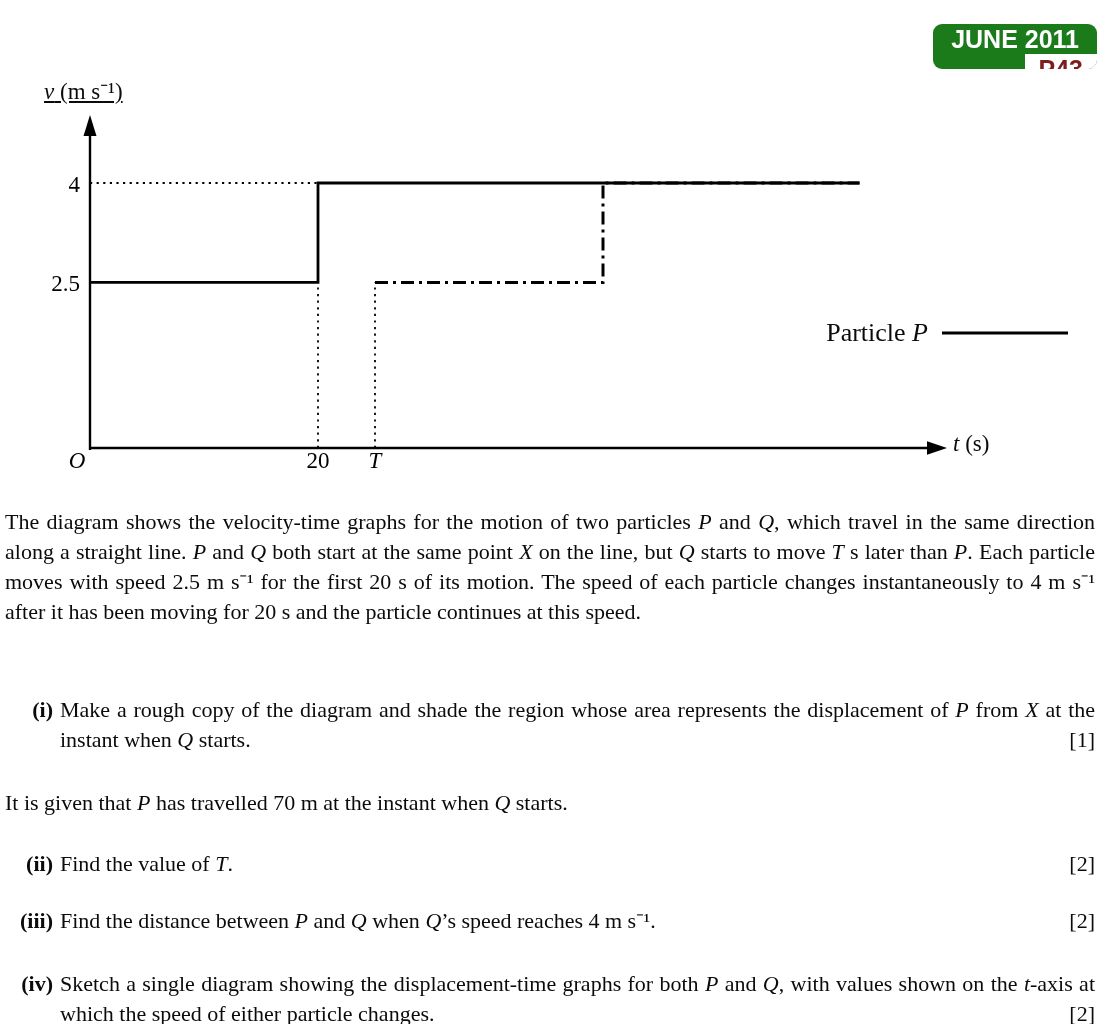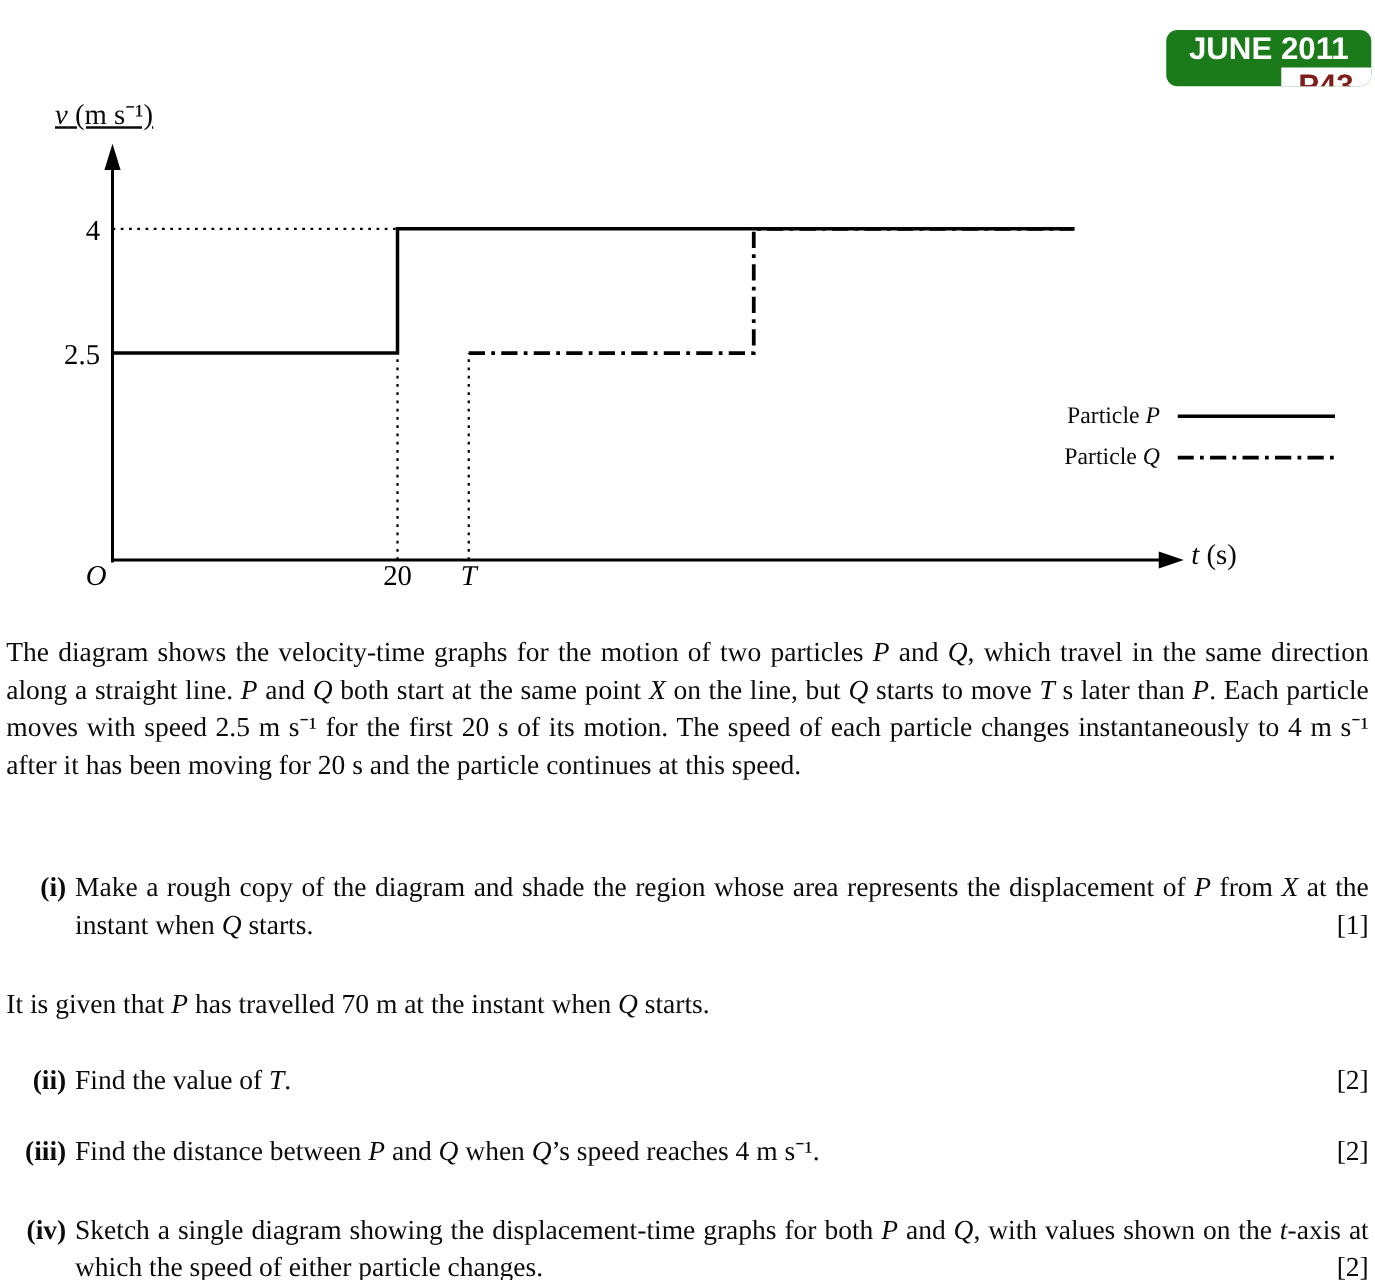--- a/index.html
+++ b/index.html
@@ -38,21 +38,21 @@
   .s-dashdot{ fill:none; stroke:#000; stroke-width:3; stroke-dasharray:13 5 3 5; }
   .g-dot{ stroke:#000; stroke-width:1.8; stroke-dasharray:2.2 4.4; fill:none; }
   text.tick{ font-family:"Liberation Serif",serif; font-size:23px; fill:#000; }
   text.tick.it{ font-style:italic; }
   .axis-label{ position:absolute; font-size:23px; white-space:nowrap; }
   .ylabel{ left:44px; top:77px;text-decoration:underline; }
   .xlabel{ left:953px; top:429px; }
 
   .legend{ position:absolute; left:788px; top:316px; }
   .legend-row{ display:flex; align-items:center; height:33px; }
-  .legend-label{ width:140px; text-align:right; font-size:19px; white-space:nowrap; }
+  .legend-label{ width:140px; text-align:right; font-size:26px; white-space:nowrap; }
   .legend-sample{ margin-left:14px; display:block; }
 
   
   .tblock{ position:absolute; left:5px; width:1090px; text-align:justify; }
   .intro{ top:507px; }
   .given{ top:788px; text-align:left; }
   .qblock{ position:absolute; left:5px; width:1090px; padding-left:55px; text-align:justify; }
   .q-i{ top:695px; }
   .q-ii{ top:849px; }
   .q-iii{ top:906px; }
@@ -92,26 +92,20 @@
   <div class="axis-label ylabel"><i>v</i> (m s⁻¹)</div>
   <div class="axis-label xlabel"><i>t</i> (s)</div>
 
   <div class="legend">
     <div class="legend-row">
       <span class="legend-label">Particle <i>P</i></span>
       <svg class="legend-sample" width="126" height="10">
         <line class="s-solid" x1="0" y1="5" x2="126" y2="5"></line>
       </svg>
     </div>
-    <div class="legend-row">
-      <span class="legend-label">Particle <i>Q</i></span>
-      <svg class="legend-sample" width="126" height="10">
-        <line class="s-dashdot" x1="0" y1="5" x2="126" y2="5"></line>
-      </svg>
-    </div>
   </div>
 </div>
 
 <p class="tblock intro">The diagram shows the velocity-time graphs for the motion of two particles <i>P</i> and <i>Q</i>, which travel in the same direction along a straight line.  <i>P</i> and <i>Q</i> both start at the same point <i>X</i> on the line, but <i>Q</i> starts to move <i>T</i> s later than <i>P</i>.  Each particle moves with speed 2.5 m s⁻¹ for the first 20 s of its motion.  The speed of each particle changes instantaneously to 4 m s⁻¹ after it has been moving for 20 s and the particle continues at this speed.</p>
 
 <div class="qblock q-i">
   <span class="qnum">(i)</span>
   <span>Make a rough copy of the diagram and shade the region whose area represents the displacement of <i>P</i> from <i>X</i> at the instant when <i>Q</i> starts.</span>
   <span class="marks">[1]</span>
 </div>

